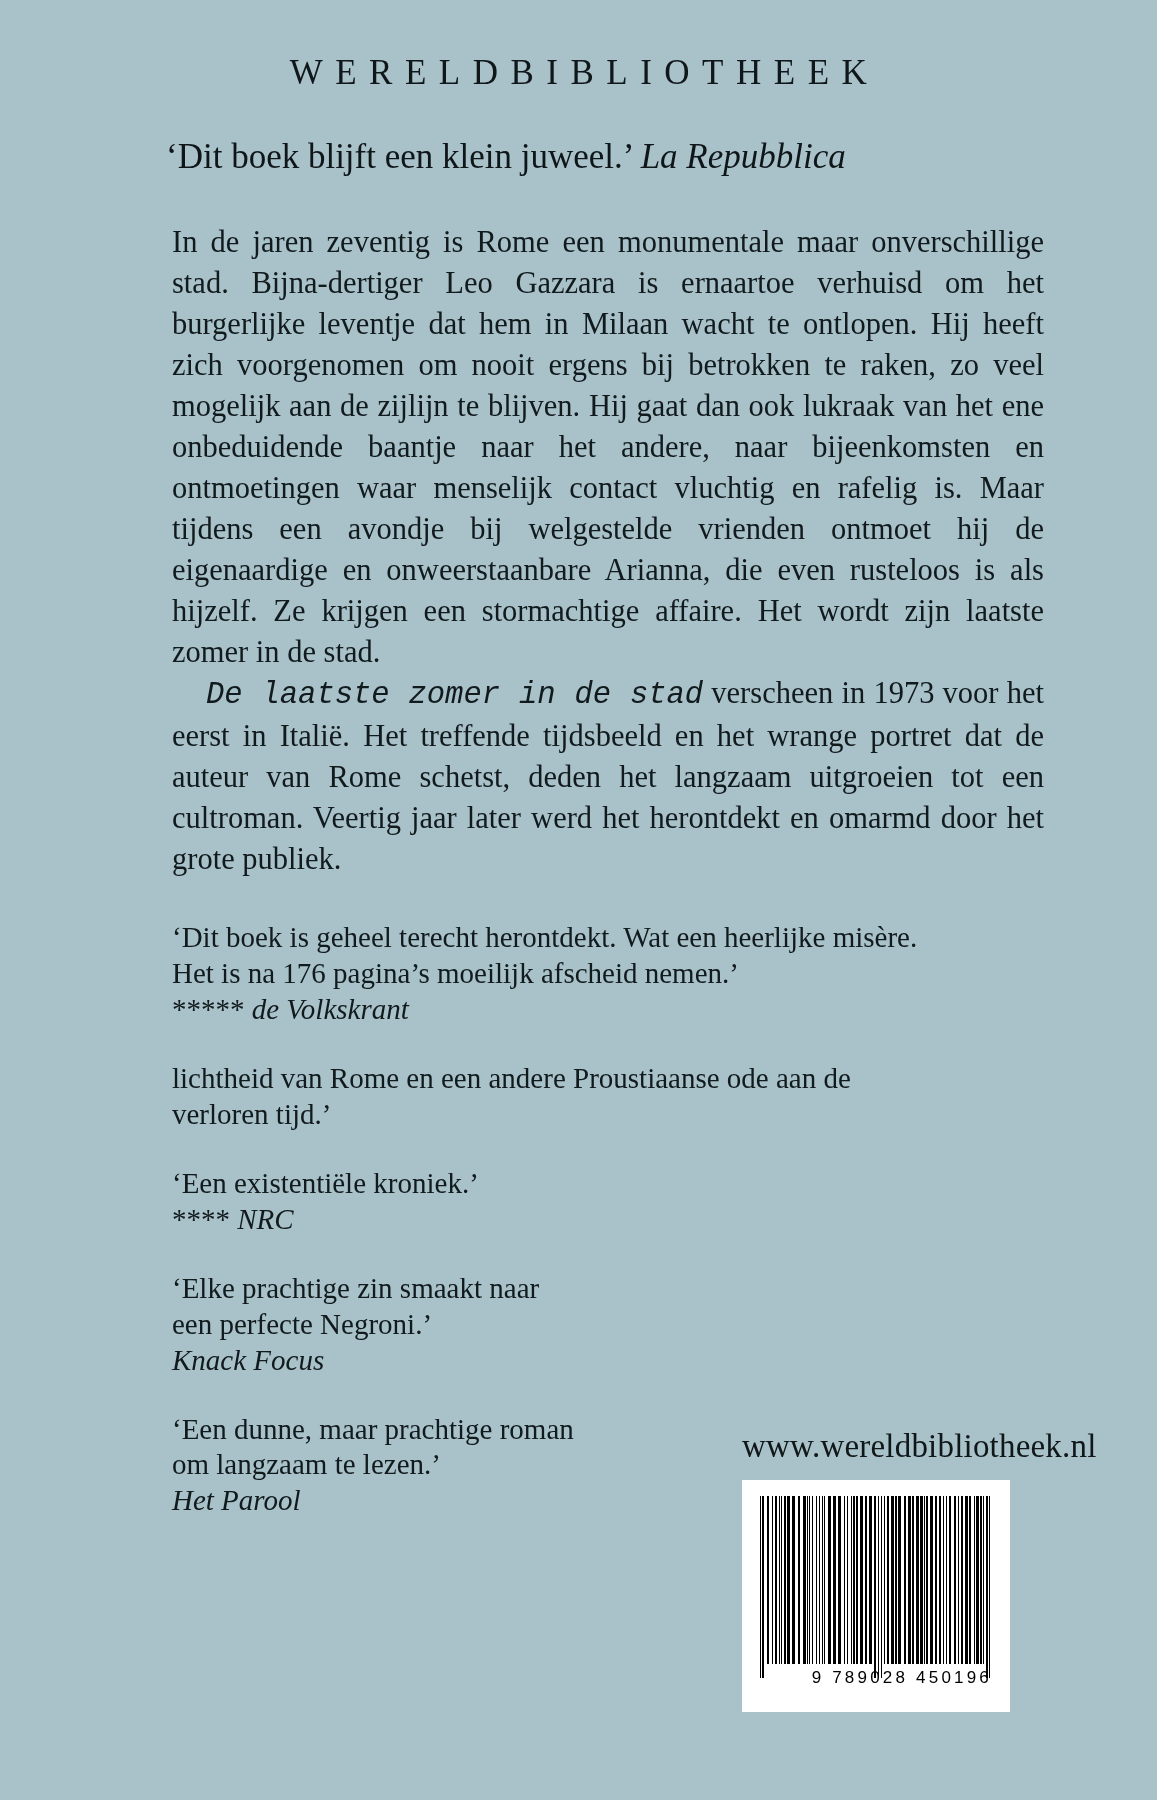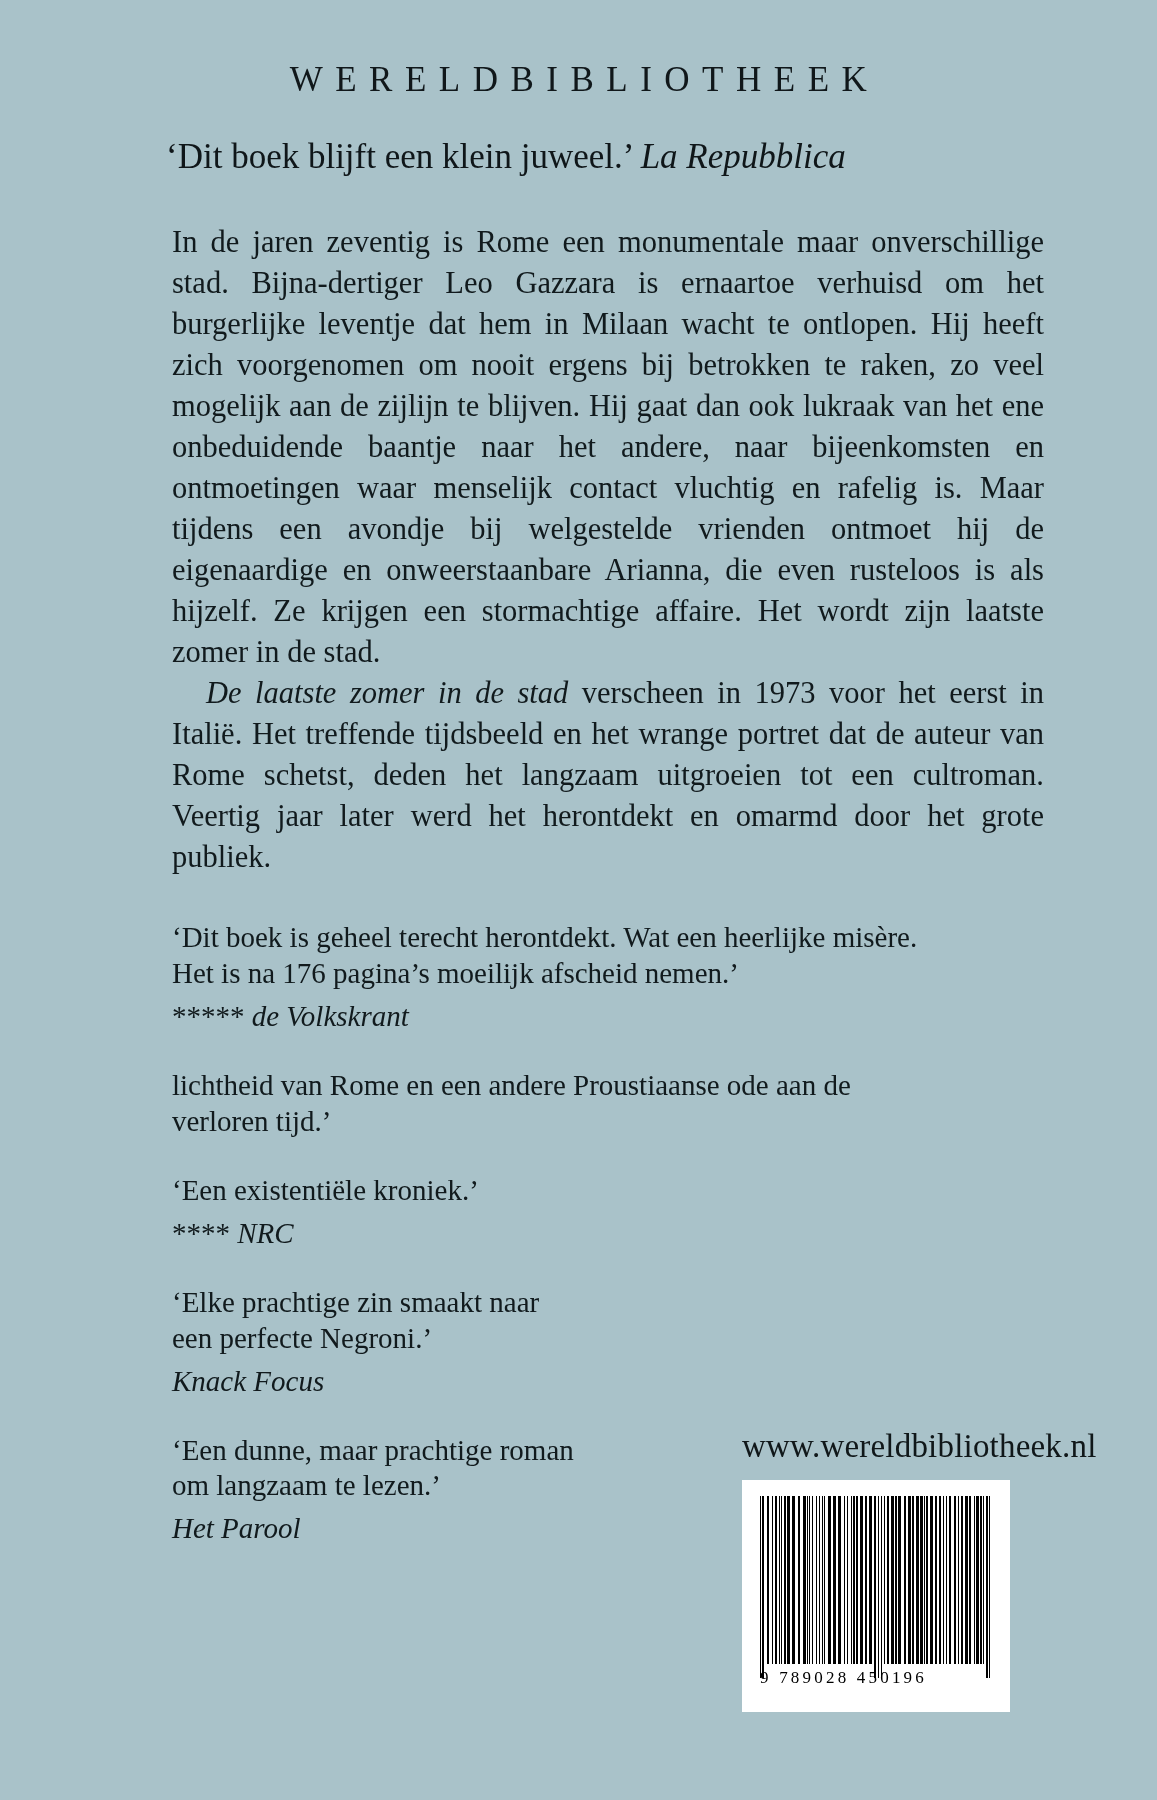--- a/index.html
+++ b/index.html
@@ -18,21 +18,21 @@
   .page {
     position: relative;
     width: 1157px;
     height: 1800px;
     box-sizing: border-box;
   }
 
   
   .publisher {
     position: absolute;
-    top: 60px;
+    top: 53px;
     left: 0;
     width: 1157px;
     text-align: center;
     font-family: "Liberation Serif", serif;
     font-size: 35px;
     letter-spacing: 12.5px;
     font-weight: 400;
     color: #10171a;
     text-indent: 12px;
   }
@@ -64,20 +64,21 @@
     color: #111a1d;
   }
   .blurb p {
     margin: 0;
   }
   .blurb p + p {
     text-indent: 34px;
   }
   .blurb .title-it {
     font-style: italic;
+    font-family: Liberation Mono, monospace;
   }
 
   
   .reviews {
     position: absolute;
     top: 920px;
     left: 172px;
     width: 850px;
     font-size: 29px;
     line-height: 1.24;
@@ -89,21 +90,20 @@
   .review:last-child {
     margin-bottom: 0;
   }
   .review .qt {
     display: block;
   }
   .review .attr {
     display: block;
     font-style: italic;
     white-space: nowrap;
-    margin-top: 7px;
   }
   .review .stars {
     font-style: normal;
     letter-spacing: 0px;
   }
 
   
   .weburl {
     position: absolute;
     top: 1428px;
@@ -134,24 +134,24 @@
   .bars i {
     display: block;
     background: #000;
     height: 100%;
   }
   .bars i.tall {
     height: 182px;
   }
   .barcode-digits {
     margin-top: 4px;
-    font-family: Liberation Serif, serif;
+    font-family: Liberation Sans, sans-serif;
     font-size: 17px;
     letter-spacing: 3.2px;
-    text-align: left;
+    text-align: right;
     color: #000;
     white-space: nowrap;
   }
 </style>
 </head>
 <body>
 
 <div class="page">
 
   <div class="publisher">WERELDBIBLIOTHEEK</div>

